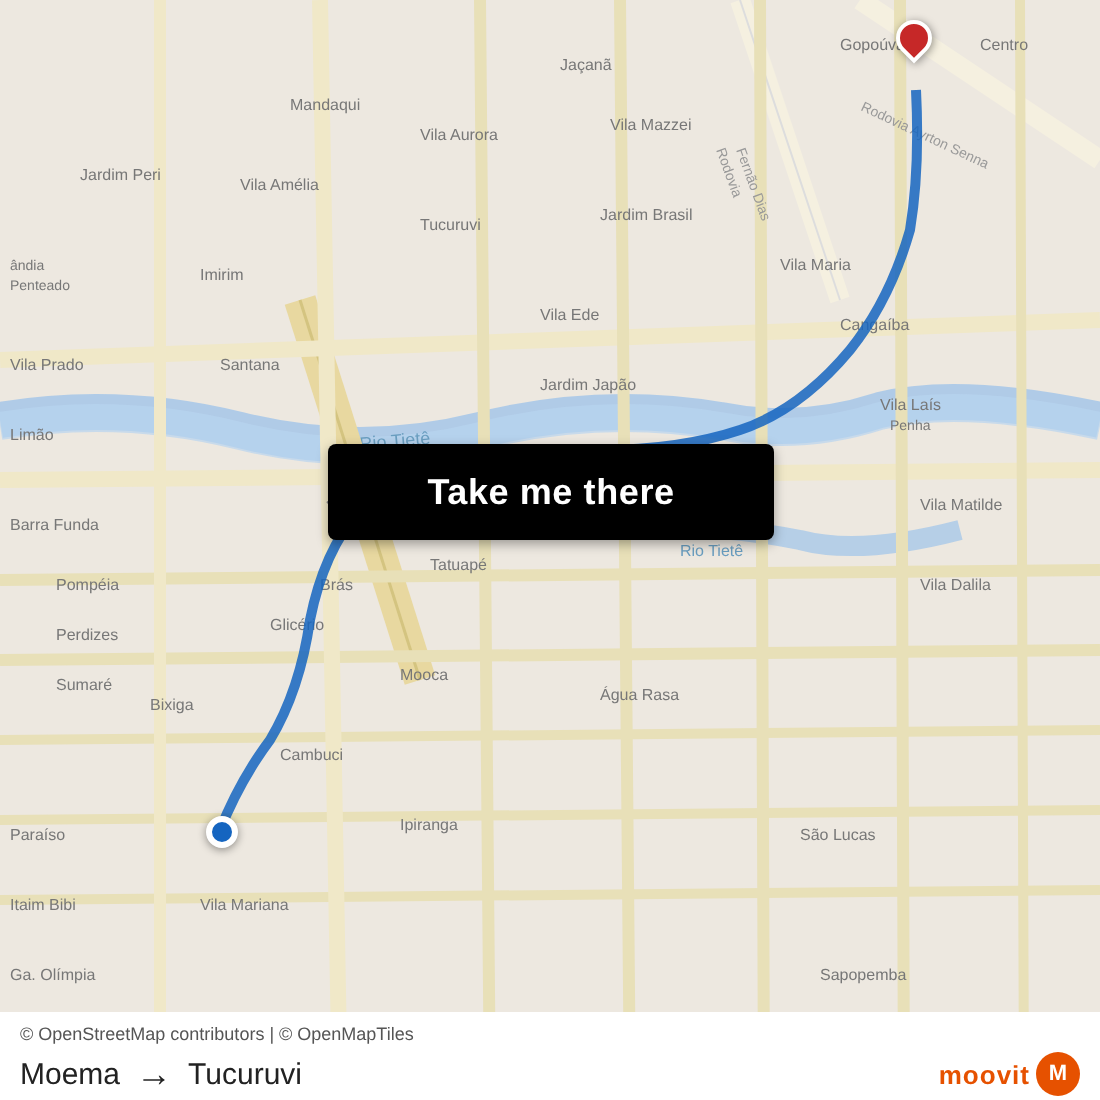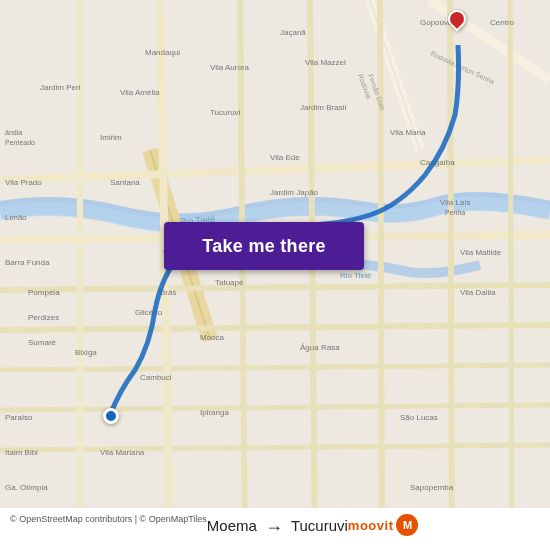--- a/index.html
+++ b/index.html
@@ -25,46 +25,46 @@
       position: absolute;
       top: 0; left: 0;
       width: 100%; height: 100%;
     }
 
     
     #take-me-there-btn {
       position: absolute;
       top: 222px;
       left: 164px;
-      width: 200px;
+      width: 223px;
       height: 48px;
-      background: #4c1d95;
+      background: #000000;
       color: #fff;
       border: none;
       border-radius: 4px;
       font-size: 18px;
       font-weight: bold;
       cursor: pointer;
       display: flex;
       align-items: center;
       justify-content: center;
       letter-spacing: 0.3px;
       box-shadow: 0 2px 6px rgba(0,0,0,0.35);
     }
 
     
     #bottom-bar {
       position: absolute;
       bottom: 0;
       left: 0;
       width: 100%;
       background: #fff;
-      padding: 6px 10px 14px 10px;
-      display: flex;
-      flex-direction: row;
+      padding: 6px 10px 2px 10px;
+      display: flex;
+      flex-direction: column;
     }
 
     #attribution {
       font-size: 9px;
       color: #555;
       margin-bottom: 4px;
     }
 
     #route-info {
       display: flex;

